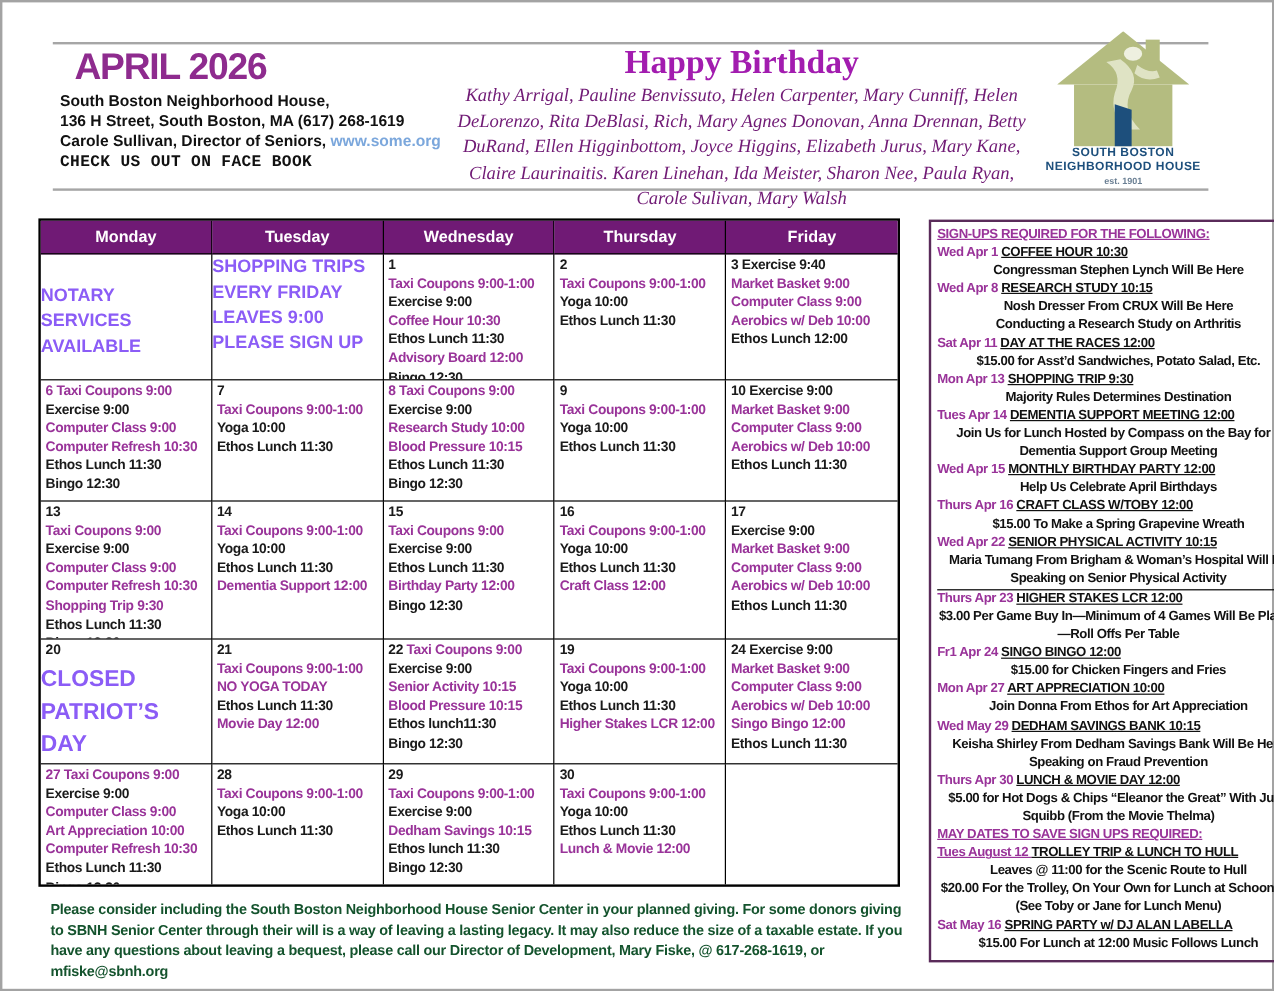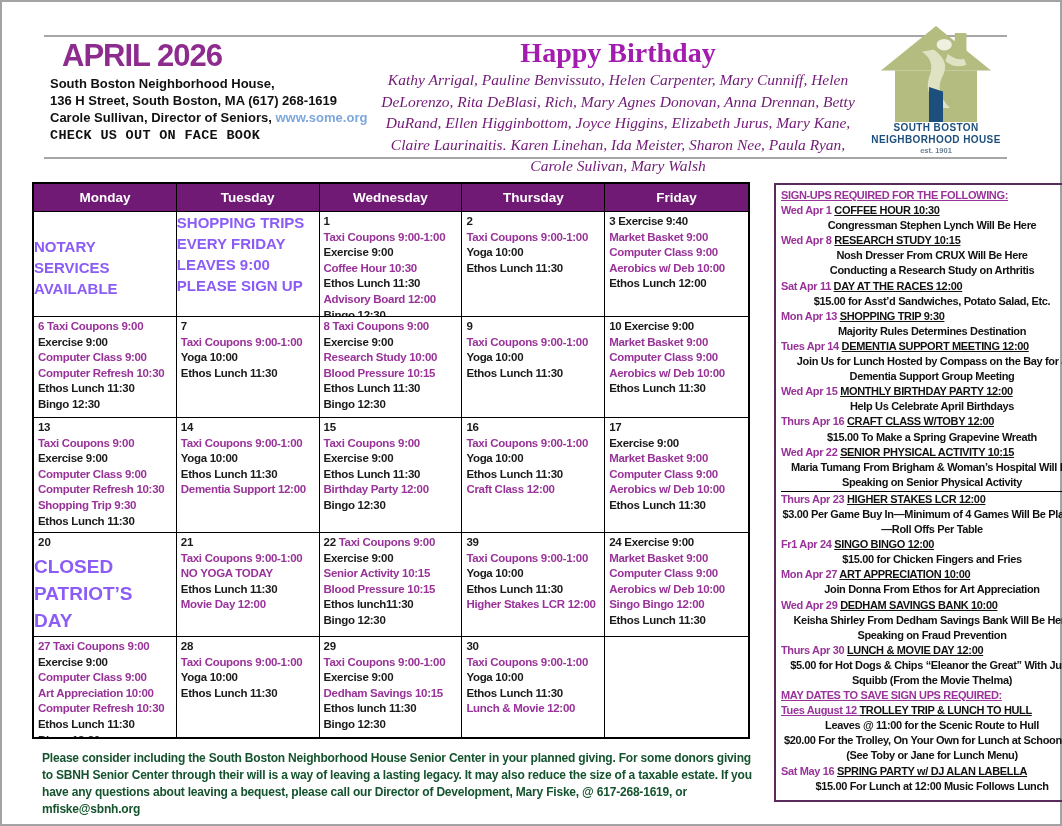--- a/index.html
+++ b/index.html
@@ -259,21 +259,21 @@
           <div><span class="c-k">22  </span><span class="c-p">Taxi Coupons 9:00</span></div>
           <div><span class="c-k">Exercise 9:00</span></div>
           <div><span class="c-p">Senior Activity 10:15</span></div>
           <div><span class="c-p">Blood Pressure 10:15</span></div>
           <div><span class="c-k">Ethos lunch11:30</span></div>
           <div><span class="c-k">Bingo 12:30</span></div>
         </div>
       </div>
       <div class="cal-cell">
         <div class="cell-body">
-          <div><span class="c-k">39</span></div>
+          <div><span class="c-k">19</span></div>
           <div><span class="c-p">Taxi Coupons 9:00-1:00</span></div>
           <div><span class="c-k">Yoga 10:00</span></div>
           <div><span class="c-k">Ethos Lunch 11:30</span></div>
           <div><span class="c-p">Higher Stakes LCR 12:00</span></div>
         </div>
       </div>
       <div class="cal-cell">
         <div class="cell-body">
           <div><span class="c-k">24 Exercise 9:00</span></div>
           <div><span class="c-p">Market Basket 9:00</span></div>
@@ -367,21 +367,21 @@
       </div>
       <div>
         <div><span class="ev-prefix">Fr1 Apr 24 </span><span class="ev-title">SINGO BINGO 12:00</span></div>
         <div class="ev-detail">$15.00 for Chicken Fingers and Fries</div>
       </div>
       <div>
         <div><span class="ev-prefix">Mon Apr 27 </span><span class="ev-title">ART APPRECIATION 10:00</span></div>
         <div class="ev-detail">Join Donna From Ethos for Art Appreciation</div>
       </div>
       <div>
-        <div><span class="ev-prefix">Wed Apr 29 </span><span class="ev-title">DEDHAM SAVINGS BANK 10:00</span></div>
+        <div><span class="ev-prefix">Wed May 29 </span><span class="ev-title">DEDHAM SAVINGS BANK 10:15</span></div>
         <div class="ev-detail">Keisha Shirley From Dedham Savings Bank Will Be Here Speaking on Fraud Prevention</div>
       </div>
       <div>
         <div><span class="ev-prefix">Thurs Apr 30 </span><span class="ev-title">LUNCH &amp; MOVIE DAY 12:00</span></div>
         <div class="ev-detail">$5.00 for Hot Dogs &amp; Chips “Eleanor the Great” With June Squibb (From the Movie Thelma)</div>
       </div>
       <div class="sb-head">MAY DATES TO SAVE SIGN UPS REQUIRED:</div>
       <div class="u-all">
         <div><span class="ev-prefix">Tues August 12 </span><span class="ev-title">TROLLEY TRIP &amp; LUNCH TO HULL</span></div>
         <div class="ev-detail">Leaves @ 11:00 for the Scenic Route to Hull</div>

